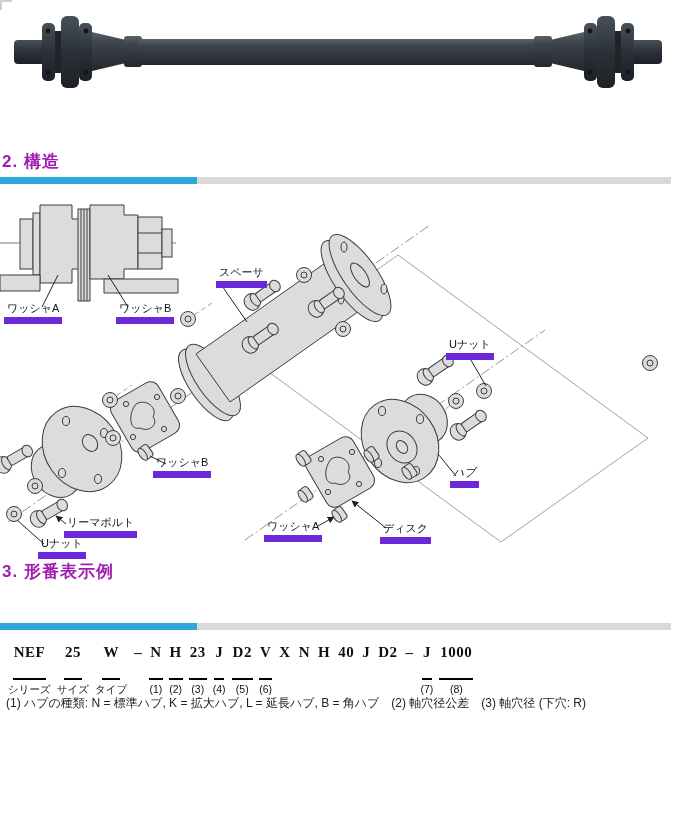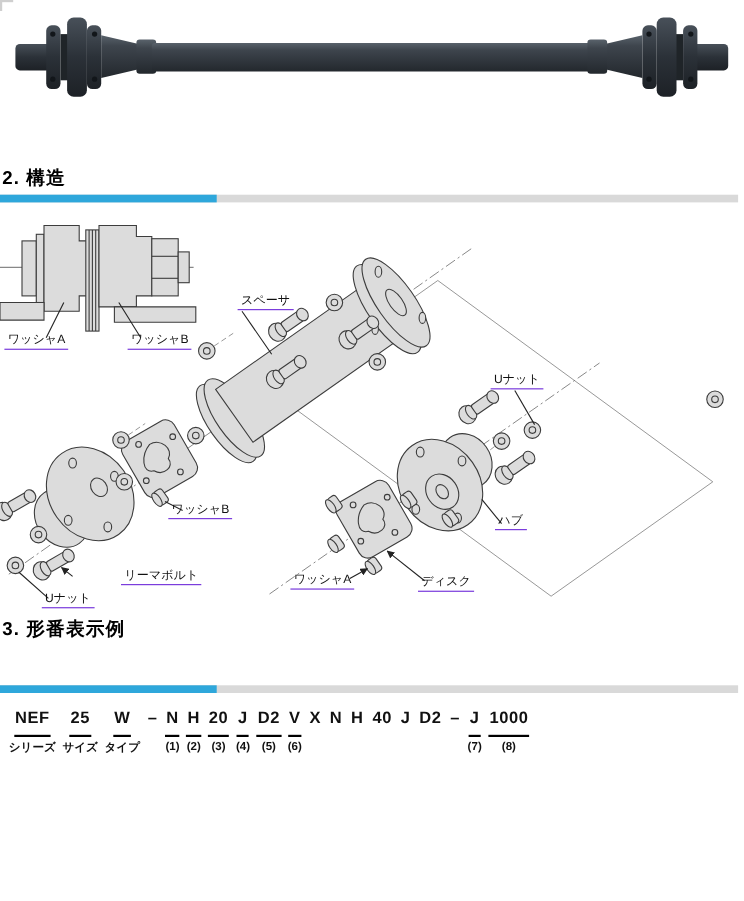--- a/index.html
+++ b/index.html
@@ -1,48 +1,48 @@
 <!DOCTYPE html>
 <html><head>
 <meta charset="utf-8">
 <style>
   html,body{margin:0;padding:0;background:#fff;}
   .page{position:relative;width:676px;height:819px;background:#fff;overflow:hidden;
         font-family:"Liberation Sans","DejaVu Sans",sans-serif;color:#111;}
   
   .photo{position:absolute;top:0;left:0;width:676px;height:140px;}
   
-  .sec-title{position:absolute;left:2px;font-size:17px;font-weight:bold;letter-spacing:1px;color:#000000;white-space:nowrap;}
+  .sec-title{position:absolute;left:2px;font-size:17px;font-weight:bold;letter-spacing:1px;color:#a21caf;white-space:nowrap;}
   .sec2{top:150px;} .sec3{top:560px;}
   .rule{position:absolute;left:0;width:671px;height:7px;background:#d9d9d9;}
   .rule2{top:177px;} .rule3{top:623px;}
   .rule .blue{position:absolute;left:0;top:0;width:197px;height:7px;background:#2ea7db;}
   
   .diagram{position:absolute;top:195px;left:0;width:676px;height:395px;}
   .diag-svg{position:absolute;top:0;left:0;width:676px;height:395px;}
   .p{fill:#dcdcdc;stroke:#3c3c3c;stroke-width:1;}
   .ln{stroke:#3c3c3c;stroke-width:1;fill:none;}
   .cl{stroke:#555;stroke-width:0.8;fill:none;}
   .axis{stroke:#777;stroke-width:0.8;fill:none;stroke-dasharray:10 3 2 3;}
   .thin{fill:none;stroke:#8a8a8a;stroke-width:0.8;}
   .thin2{stroke:#8a8a8a;stroke-width:0.8;fill:none;stroke-dasharray:5 3;}
   .ld{stroke:#222;stroke-width:1;fill:none;}
-  .lbl{position:absolute;font-size:11px;font-weight:500;color:#111;border-bottom:1px solid #6d28d9;
+  .lbl{position:absolute;font-size:11px;font-weight:500;color:#111;border-bottom:7px solid #6d28d9;
        padding:0 3px 1px;white-space:nowrap;background:transparent;}
   .lbl-inset-wa{left:4px;top:106px;}   .lbl-inset-wb{left:116px;top:106px;}
   .lbl-spacer{left:216px;top:70px;}    .lbl-unut-top{left:446px;top:142px;}
-  .lbl-hub{left:450px;top:270px;}      .lbl-washer-b{left:153px;top:260px;}
+  .lbl-hub{left:450px;top:270px;font-style:italic;}      .lbl-washer-b{left:153px;top:260px;}
   .lbl-washer-a{left:264px;top:324px;} .lbl-disk{left:380px;top:326px;}
-  .lbl-reamer{left:64px;top:320px;margin-left:46px;}    .lbl-unut-bot{left:38px;top:341px;}
+  .lbl-reamer{left:64px;top:320px;}    .lbl-unut-bot{left:38px;top:341px;}
   
   .code-row{position:absolute;top:644px;left:8px;display:flex;gap:6px;align-items:flex-start;}
   .seg{display:flex;flex-direction:column;align-items:center;}
-  .seg-code{font-size:15px;font-weight:bold;line-height:17px;letter-spacing:0.5px;padding:0 1px 7px;white-space:nowrap;}
+  .seg-code{font-size:15px;font-weight:bold;line-height:17px;letter-spacing:0.5px;padding:0 1px 17px;white-space:nowrap;font-family:Liberation Serif, serif;}
   .seg-code.u{border-bottom:2px solid #000;}
-  .seg-sub{font-size:10.5px;font-weight:bold;margin-top:3px;white-space:nowrap;}
+  .seg-sub{font-size:10.5px;font-weight:normal;margin-top:3px;white-space:nowrap;}
   
   .notes{position:absolute;top:688px;left:6px;width:668px;}
   .note-line{font-size:12px;color:#222;height:30px;line-height:30px;white-space:nowrap;}
 </style>
 </head>
 <body>
 
 <div class="page">
 
   <svg class="photo" viewBox="0 0 676 140">
@@ -271,21 +271,21 @@
     </div>
       <div class="seg">
       <div class="seg-code u">N</div>
       <div class="seg-sub">(1)</div>
     </div>
       <div class="seg">
       <div class="seg-code u">H</div>
       <div class="seg-sub">(2)</div>
     </div>
       <div class="seg">
-      <div class="seg-code u">20</div>
+      <div class="seg-code u">23</div>
       <div class="seg-sub">(3)</div>
     </div>
       <div class="seg">
       <div class="seg-code u">J</div>
       <div class="seg-sub">(4)</div>
     </div>
       <div class="seg">
       <div class="seg-code u">D2</div>
       <div class="seg-sub">(5)</div>
     </div>
@@ -326,15 +326,16 @@
       <div class="seg-sub">(7)</div>
     </div>
       <div class="seg">
       <div class="seg-code u">1000</div>
       <div class="seg-sub">(8)</div>
     </div>
     </div>
 
   <div class="notes">
 
+  <div class="note-line">(1) ハブの種類: N = 標準ハブ, K = 拡大ハブ, L = 延長ハブ, B = 角ハブ　(2) 軸穴径公差　(3) 軸穴径 (下穴: R)</div>
     </div>
 
 </div>
 
 </body></html>

